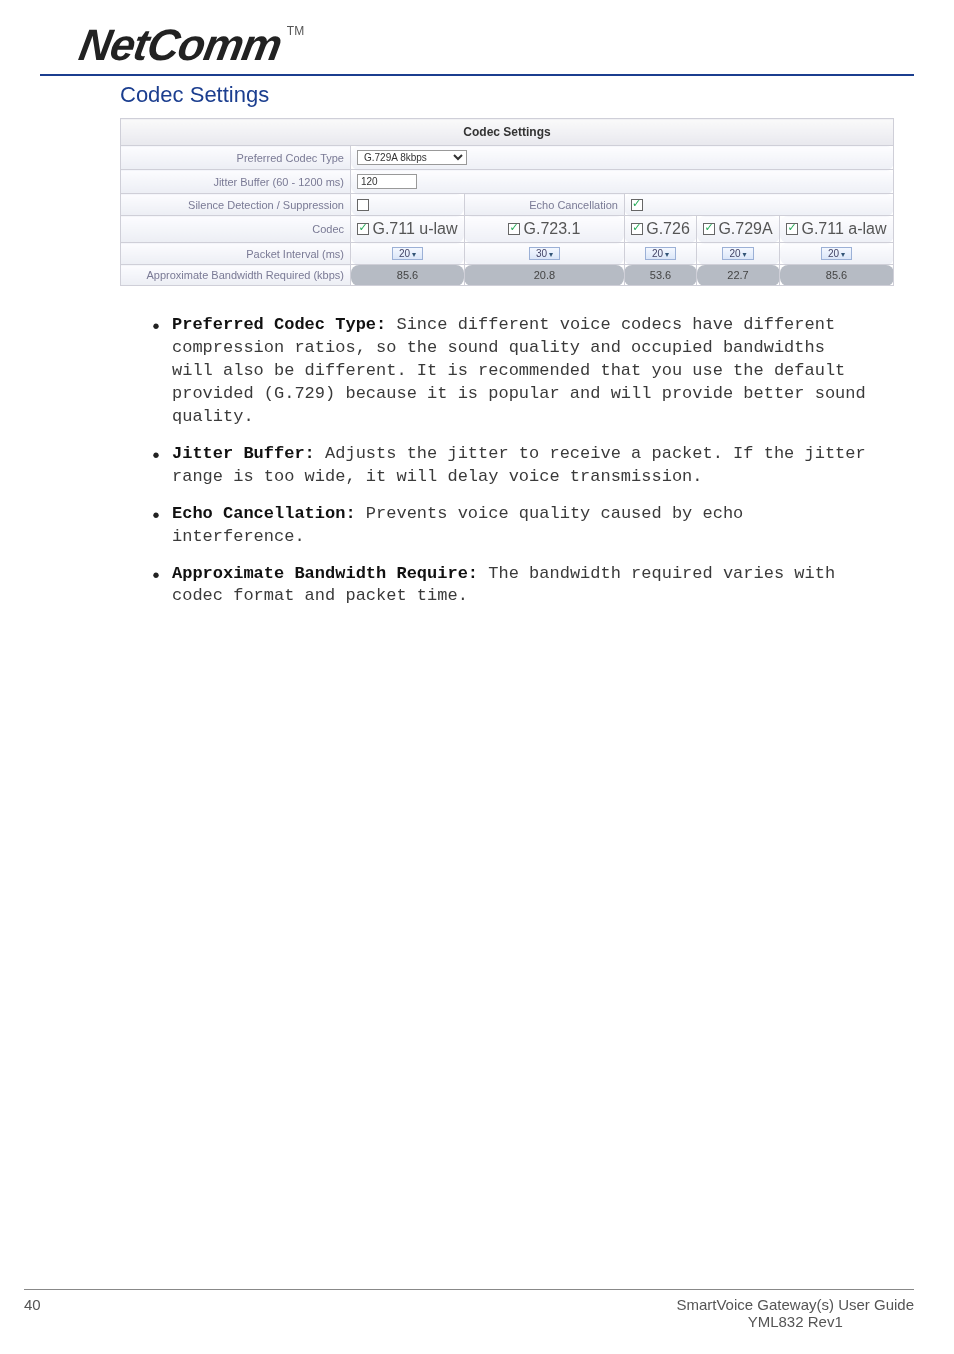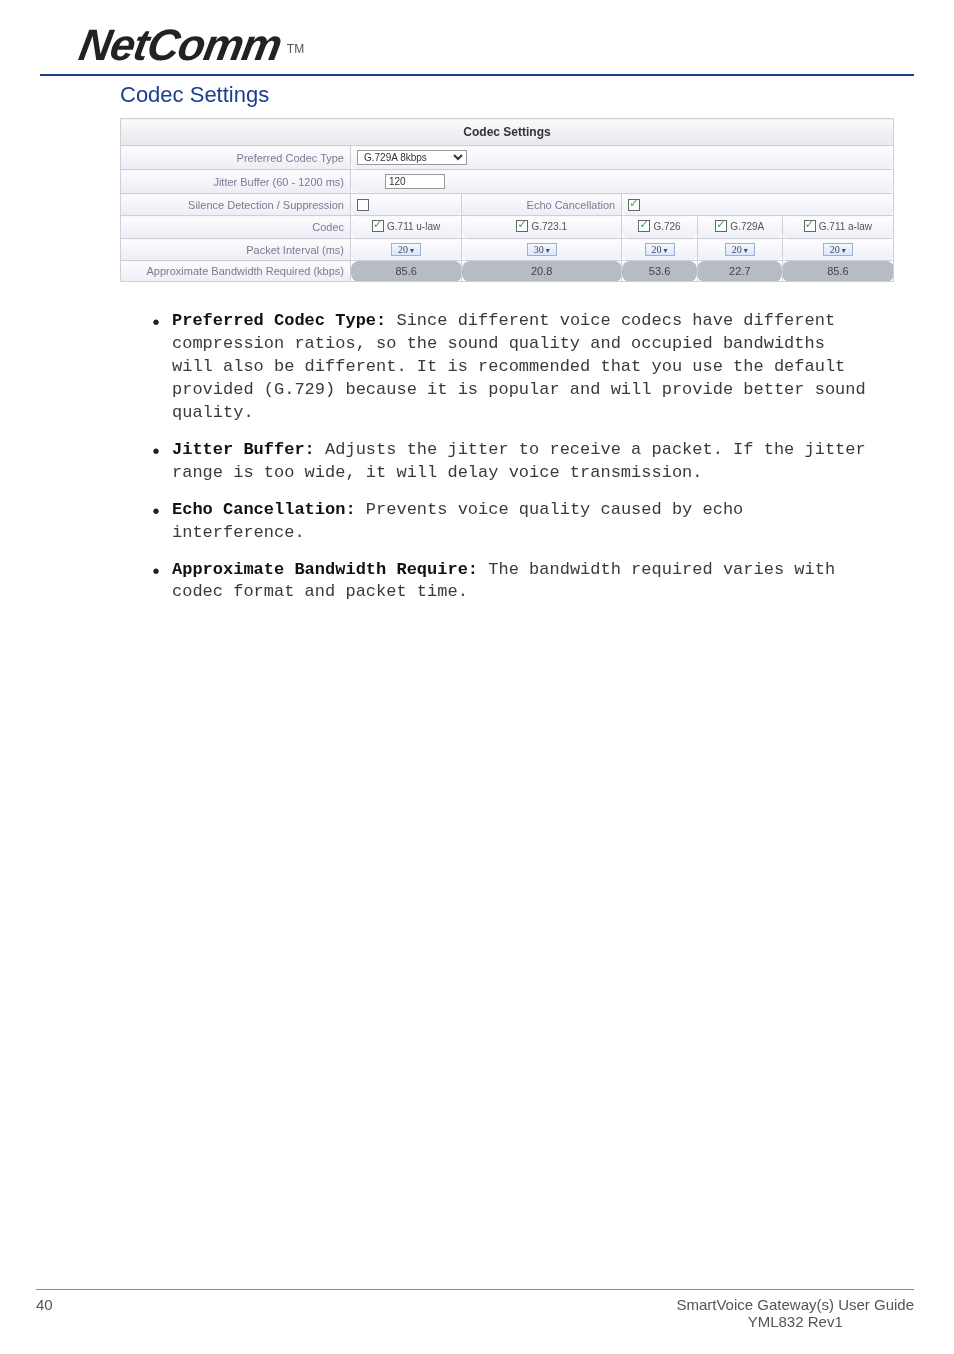--- a/index.html
+++ b/index.html
@@ -1,44 +1,44 @@
 <!DOCTYPE html>
 <html><head>
 <meta charset="utf-8">
 <style>
   * { box-sizing: border-box; margin: 0; padding: 0; }
   html, body { width: 954px; height: 1354px; background: #fff; font-family: Arial, Helvetica, sans-serif; color: #333; }
   .page { position: relative; width: 954px; height: 1354px; padding: 20px 40px 30px 40px; }
   .logo-row { display: flex; align-items: flex-start; gap: 6px; padding-left: 40px; }
   .logo-text { font-family: Arial, sans-serif; font-size: 44px; font-weight: 900; font-style: italic; color: #222; letter-spacing: -1px; transform: skewX(-10deg); position: relative; }
   .logo-text::before { content: ""; position: absolute; left: -2px; top: 4px; right: -2px; height: 4px; background: #fff; }
-  .tm { font-size: 12px; color: #555; margin-top: 22px; }
+  .tm { font-size: 12px; color: #555; margin-top: 4px; }
   .hr { border: none; border-top: 2px solid #1b3e8f; margin-top: 4px; }
   .section-title { color: #1b3e8f; font-size: 22px; font-weight: 400; margin: 6px 0 10px 80px; }
   .screenshot-wrap { margin-left: 80px; margin-right: 20px; }
   .codec-table { width: 100%; border-collapse: collapse; font-size: 11px; color: #6a6a8a; }
   .codec-table td, .codec-table th { border: 1px solid #cfcfd8; padding: 4px 6px; background: #fff; }
   .codec-table th.header { text-align: center; font-weight: bold; color: #333; background: linear-gradient(#fafafa,#e8e8ee); font-size: 12px; padding: 6px; }
   .codec-table td.label { text-align: right; color: #7a7a95; background: linear-gradient(#fcfcff,#eceef4); width: 230px; border-right: 1px dotted #bbb; }
   .codec-table td.cell { text-align: center; background: linear-gradient(#fdfdff,#eef0f6); border-radius: 8px; }
   .codec-table td.gray { background: #b6bbc4; color: #444; }
-  input.tiny { width: 60px; font-size: 10px; border: 1px solid #999; background: #fff; padding: 1px 3px; color: #333; margin-left: 28px; }
+  input.tiny { width: 60px; font-size: 10px; border: 1px solid #999; background: #fff; padding: 1px 3px; color: #333; }
   select.tiny { font-size: 10px; border: 1px solid #999; background: #fff; color: #333; padding: 0 2px; }
   .cb { display: inline-block; width: 12px; height: 12px; border: 1px solid #666; background: #fff; position: relative; vertical-align: middle; }
   .cb.checked::after { content: "✓"; position: absolute; left: 0; top: -3px; font-size: 11px; color: #2a5; }
-  .cb-label { display: inline-flex; align-items: center; gap: 3px; font-size: 10px; color: #555; }
-  .pkt { display:inline-block; padding:0 6px; border:1px solid #9bb0d6; background:linear-gradient(#f4f8ff,#dbe6f8); font-size:10px; color:#446;font-family:Liberation Serif, serif; }
+  .cb-label { display: inline-flex; align-items: center; gap: 3px; font-size: 16px; color: #555; }
+  .pkt { display:inline-block; padding:0 6px; border:1px solid #9bb0d6; background:linear-gradient(#f4f8ff,#dbe6f8); font-size:10px; color:#446; }
   .pkt .dd { margin-left:2px; font-size:8px; color:#357; }
 
   ul.bullets { margin: 28px 40px 0 110px; list-style: none; }
   ul.bullets li { position: relative; padding-left: 22px; margin-bottom: 14px; font-size: 17px; line-height: 1.35; color: #3a3a3a; font-family: Liberation Mono, monospace; }
   ul.bullets li::before { content: "•"; position: absolute; left: 0; top: 0; font-size: 20px; color: #222; }
   .term { font-weight: bold; color: #111; }
 
-  .footer { position: absolute; bottom: 24px; left: 36px; right: 40px; }
+  .footer { position: absolute; bottom: 24px; left: 24px; right: 40px; }
   .footer-line { border-top: 1px solid #888; }
   .footer-row { display: flex; justify-content: space-between; align-items: flex-start; font-size: 15px; color: #555; padding-top: 6px; }
   .footer-right { text-align: center; }
 </style>
 </head>
 <body>
 
 <div class="page">
   <div class="logo-row">
     <span class="logo-text">NetComm</span>

